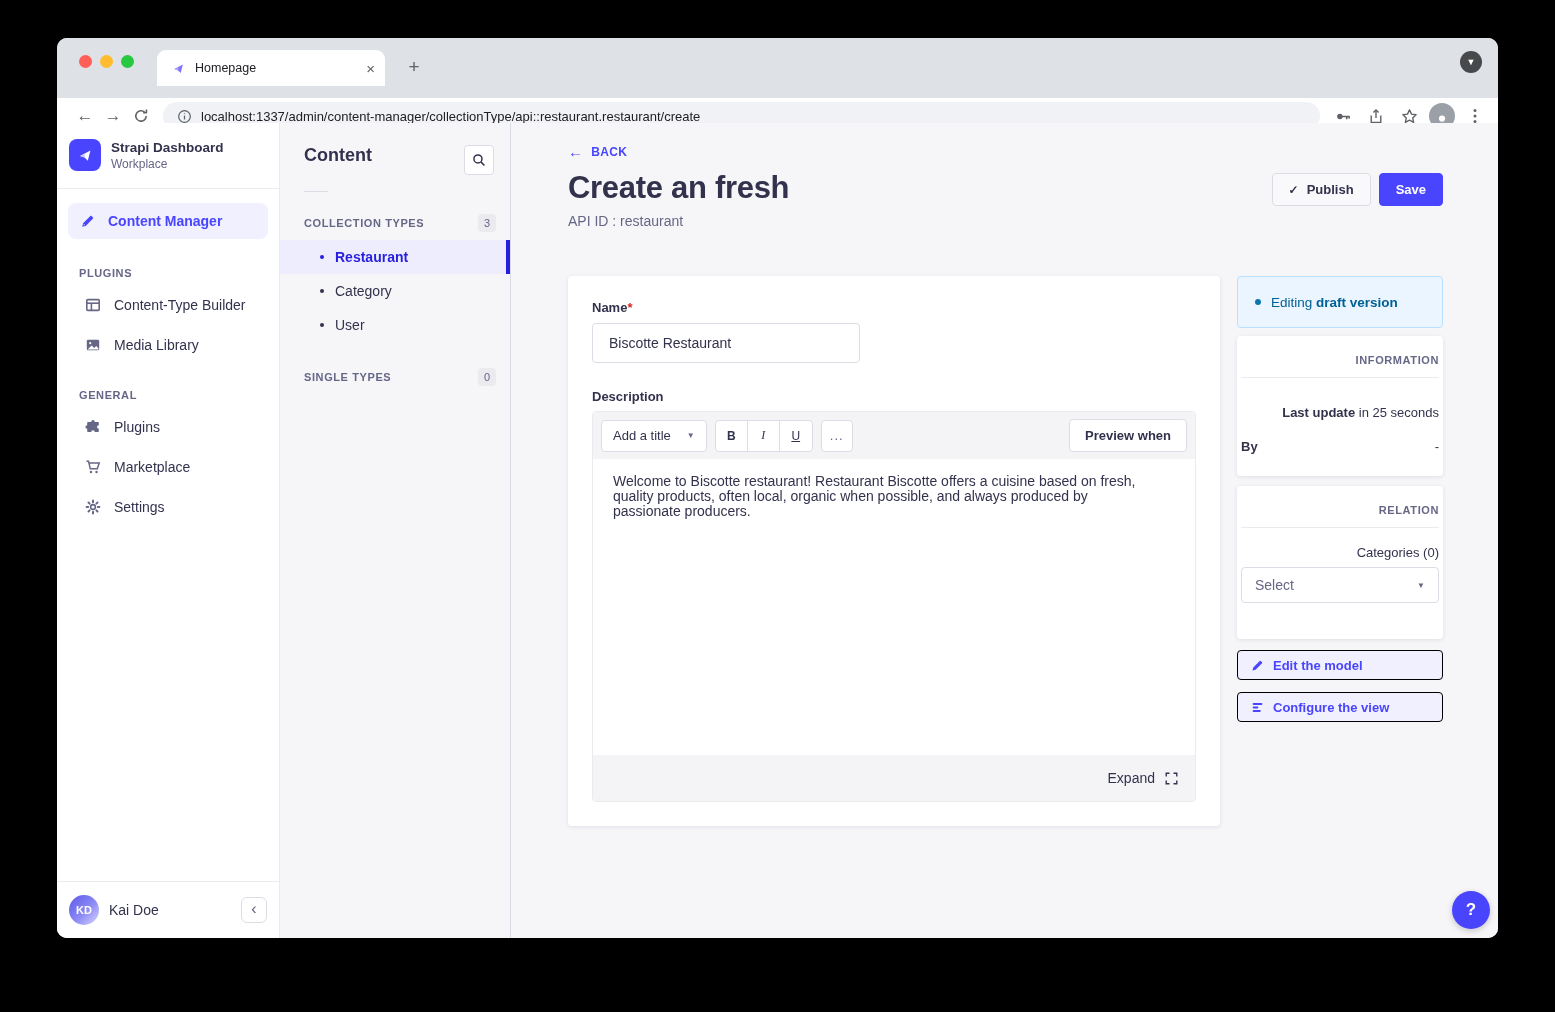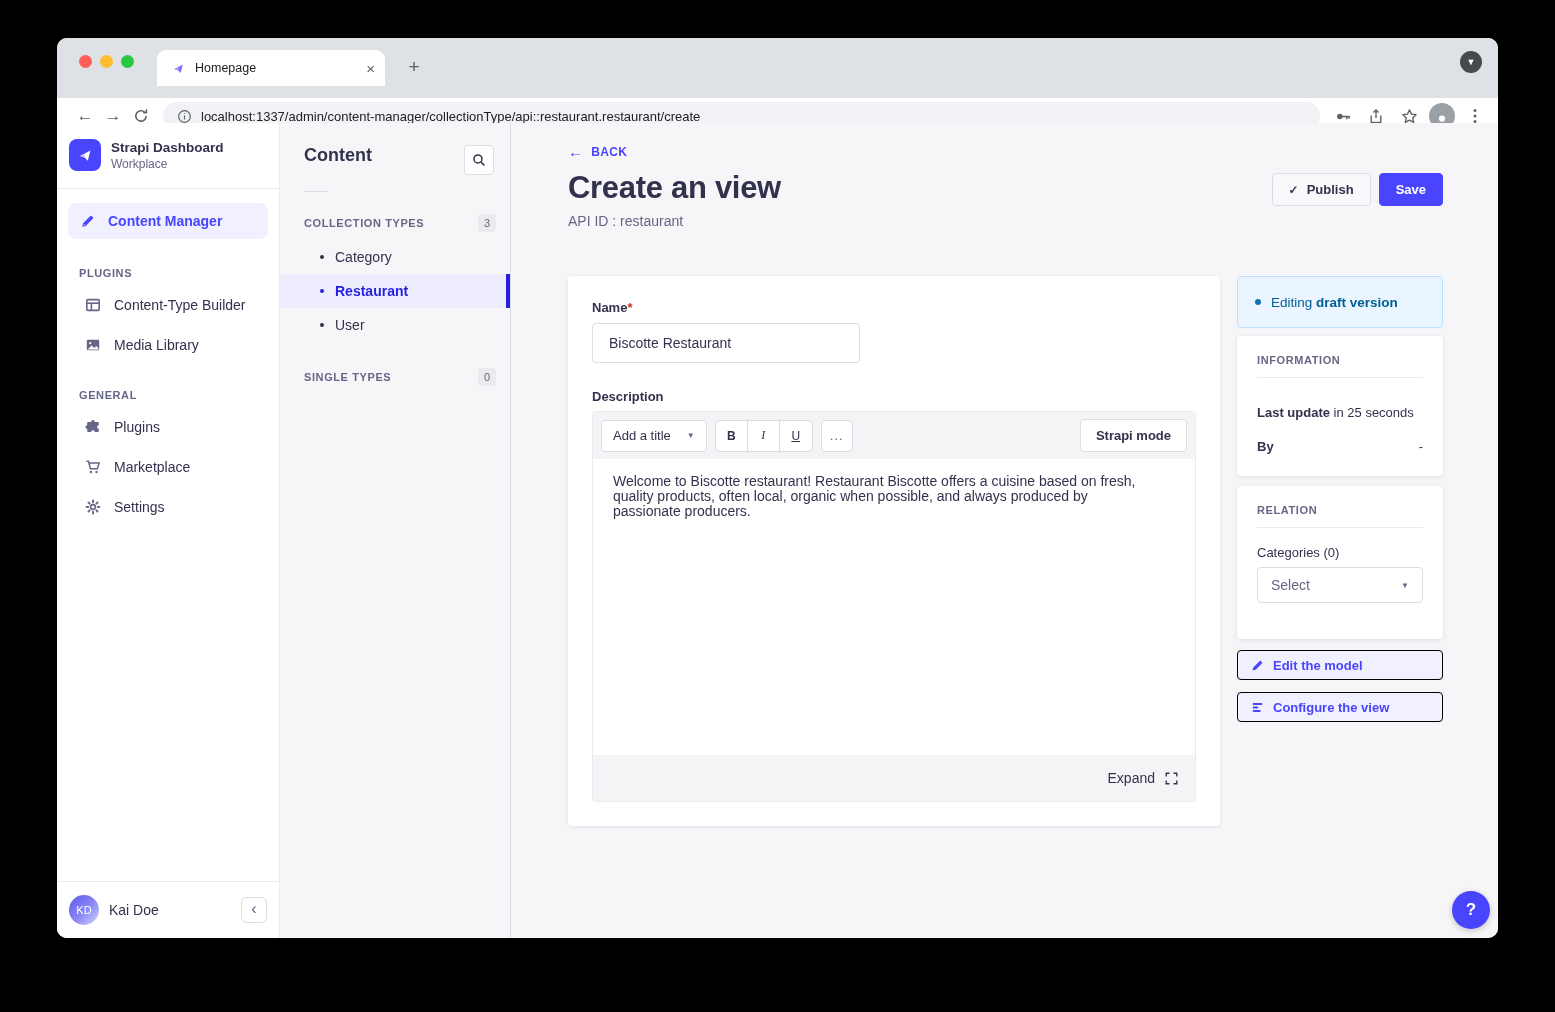--- a/index.html
+++ b/index.html
@@ -31,21 +31,21 @@
   .sidenav { width:223px; background:#fff; border-right:1px solid #eaeaef; display:flex; flex-direction:column; }
   .brand { display:flex; align-items:center; gap:10px; padding:16px 12px 17px 12px; border-bottom:1px solid #eaeaef; }
   .logo { width:32px; height:32px; border-radius:8px; background:#4945ff; display:flex; align-items:center; justify-content:center; flex:none; }
   .brand-title { font-size:13.5px; font-weight:bold; color:#32324d; }
   .brand-sub { font-size:12px; color:#666687; margin-top:2px; }
   .cm-item { margin:14px 11px 4px 11px; background:#f0f0ff; border-radius:8px; padding:10px 12px; display:flex; align-items:center; gap:12px; color:#4945ff; font-size:14px; font-weight:bold; }
   .sec-label { padding:24px 12px 6px 22px; font-size:11px; font-weight:bold; letter-spacing:.6px; color:#666687; }
   .nav-item { display:flex; align-items:center; gap:13px; padding:12px 12px 12px 28px; font-size:14px; color:#32324d; }
   .nav-item .nico { color:#666687; display:flex; }
   .side-bottom { margin-top:auto; border-top:1px solid #eaeaef; padding:13px 12px; display:flex; align-items:center; gap:10px; }
-  .avatar-kd { width:30px; height:30px; border-radius:50%; background:linear-gradient(135deg,#5a57e8 0%,#8d8bf5 55%,#d9d8ff 100%); color:#fff; font-size:11px; font-weight:normal; display:flex; align-items:center; justify-content:center; }
+  .avatar-kd { width:30px; height:30px; border-radius:50%; background:linear-gradient(135deg,#5a57e8 0%,#8d8bf5 55%,#d9d8ff 100%); color:#fff; font-size:11px; font-weight:bold; display:flex; align-items:center; justify-content:center; }
   .user-name { font-size:14px; color:#32324d; flex:1; }
   .collapse-btn { width:26px; height:26px; border:1px solid #dcdce4; border-radius:6px; background:#fff; color:#666687; font-size:16px; display:flex; align-items:center; justify-content:center; padding-bottom:2px; }
 
   
   .subnav { width:231px; background:#f6f6f9; border-right:1px solid #dcdce4; }
   .subnav-head { display:flex; justify-content:space-between; align-items:flex-start; padding:22px 16px 0 24px; }
   .subnav-title { font-size:18px; font-weight:bold; color:#32324d; }
   .search-btn { width:30px; height:30px; background:#fff; border:1px solid #dcdce4; border-radius:4px; display:flex; align-items:center; justify-content:center; color:#32324d; }
   .mini-divider { width:24px; height:1px; background:#dcdce4; margin:16px 0 0 24px; }
   .group-row { display:flex; justify-content:space-between; align-items:center; padding:22px 14px 8px 24px; }
@@ -85,21 +85,21 @@
   .b-u { text-decoration:underline; }
   .more-btn { background:#fff; border:1px solid #dcdce4; border-radius:4px; width:32px; height:32px; display:flex; align-items:center; justify-content:center; color:#666687; font-size:13px; letter-spacing:1px; }
   .preview-btn { margin-left:auto; background:#fff; border:1px solid #dcdce4; border-radius:4px; height:33px; padding:0 15px; display:flex; align-items:center; font-size:13px; font-weight:bold; color:#32324d; }
   .ed-body { background:#fff; height:296px; padding:15px 20px; font-size:14px; line-height:15px; color:#32324d; }
   .ed-footer { background:#f4f4f7; height:46px; display:flex; align-items:center; justify-content:flex-end; gap:10px; padding:0 17px; font-size:14px; color:#32324d; }
 
   
   .right-col { width:206px; display:flex; flex-direction:column; }
   .draft-banner { background:#eaf5ff; border:1px solid #b8e1ff; border-radius:4px; height:52px; display:flex; align-items:center; gap:10px; padding:0 17px; color:#006096; font-size:13.5px; }
   .blue-dot { width:6px; height:6px; border-radius:50%; background:#0c75af; flex:none; }
-  .panel-card { background:#fff; border-radius:4px; box-shadow:0 1px 4px rgba(33,33,52,.1); padding:18px 20px; }
+  .panel-card { background:#fff; border-radius:4px; box-shadow:0 1px 4px rgba(33,33,52,.1); padding:18px 4px;text-align:right; }
   .info-card { margin-top:8px; padding-bottom:22px; }
   .panel-label { font-size:11px; font-weight:bold; letter-spacing:.6px; color:#666687; }
   .panel-div { height:1px; background:#eaeaef; margin-top:11px; }
   .info-row1 { margin-top:27px; font-size:13px; color:#32324d; }
   .info-row2 { margin-top:19px; font-size:13px; color:#32324d; display:flex; justify-content:space-between; }
   .bld { font-weight:bold; }
   .rel-card { margin-top:10px; padding-bottom:36px; }
   .rel-field-label { margin-top:17px; font-size:13px; color:#32324d; }
   .select-box { margin-top:7px; height:36px; background:#fff; border:1px solid #dcdce4; border-radius:4px; display:flex; align-items:center; justify-content:space-between; padding:0 13px; font-size:14px; color:#666687; }
   .action-btn { margin-top:11px; height:30px; background:#f0f0ff; border:1px solid #000000; border-radius:4px; display:flex; align-items:center; gap:9px; padding:0 13px; color:#4945ff; font-size:13px; font-weight:bold; }
@@ -291,48 +291,48 @@
               </svg>
           </span>
         </span>
       </div>
       <div class="mini-divider"></div>
 
       <div class="group-row">
         <span class="group-label">COLLECTION TYPES</span>
         <span class="count-badge">3</span>
       </div>
+      <div class="ct-item selected">
+        <span class="bullet"></span>
+        <span>Restaurant</span>
+      </div>
       <div class="ct-item">
         <span class="bullet"></span>
         <span>Category</span>
-      </div>
-      <div class="ct-item selected">
-        <span class="bullet"></span>
-        <span>Restaurant</span>
       </div>
       <div class="ct-item">
         <span class="bullet"></span>
         <span>User</span>
       </div>
 
       <div class="group-row" style="padding-top:26px;">
         <span class="group-label">SINGLE TYPES</span>
         <span class="count-badge">0</span>
       </div>
     </aside>
 
     <main class="main">
       <a class="back-link">
         <span style="font-size:15px;font-weight:normal;">←</span>
         <span>BACK</span>
       </a>
 
       <div class="main-head">
         <div>
-          <h1 class="page-title">Create an view</h1>
+          <h1 class="page-title">Create an fresh</h1>
           <div class="page-sub">API ID : restaurant</div>
         </div>
         <div class="head-actions">
           <button class="btn-publish">
             <span style="font-size:12px;">✓</span>
             <span>Publish</span>
           </button>
           <button class="btn-save">Save</button>
         </div>
       </div>
@@ -352,21 +352,21 @@
               <div class="title-select">
                 <span>Add a title</span>
                 <span class="caret">▼</span>
               </div>
               <div class="biu">
                 <span class="biu-btn b-b">B</span>
                 <span class="biu-btn b-i">I</span>
                 <span class="biu-btn b-u">U</span>
               </div>
               <span class="more-btn">...</span>
-              <button class="preview-btn">Strapi mode</button>
+              <button class="preview-btn">Preview when</button>
             </div>
             <div class="ed-body">
               <div>Welcome to Biscotte restaurant! Restaurant Biscotte offers a cuisine based on fresh,</div>
               <div>quality products, often local, organic when possible, and always produced by</div>
               <div>passionate producers.</div>
             </div>
             <div class="ed-footer">
               <span>Expand</span>
               <span style="display:flex;">
                 <svg width="13" height="13" viewBox="0 0 16 16" fill="none" stroke="#32324d" stroke-width="1.7">

